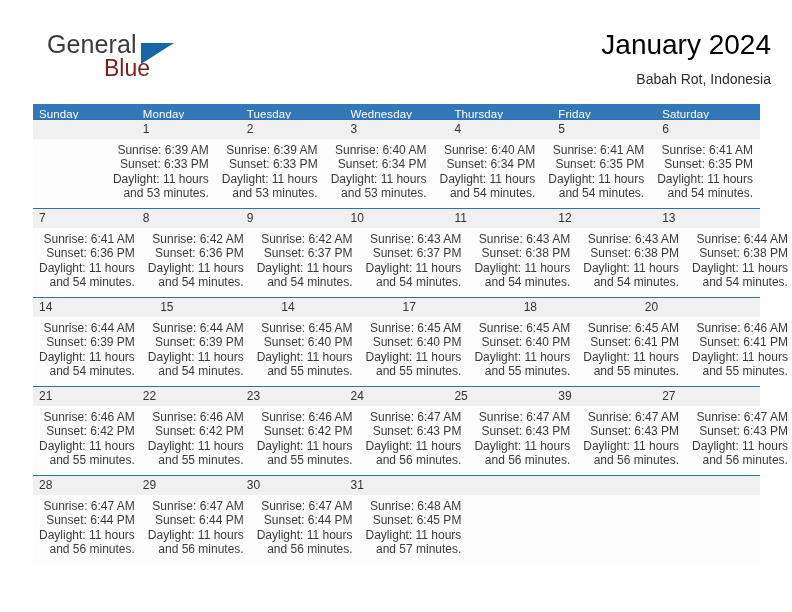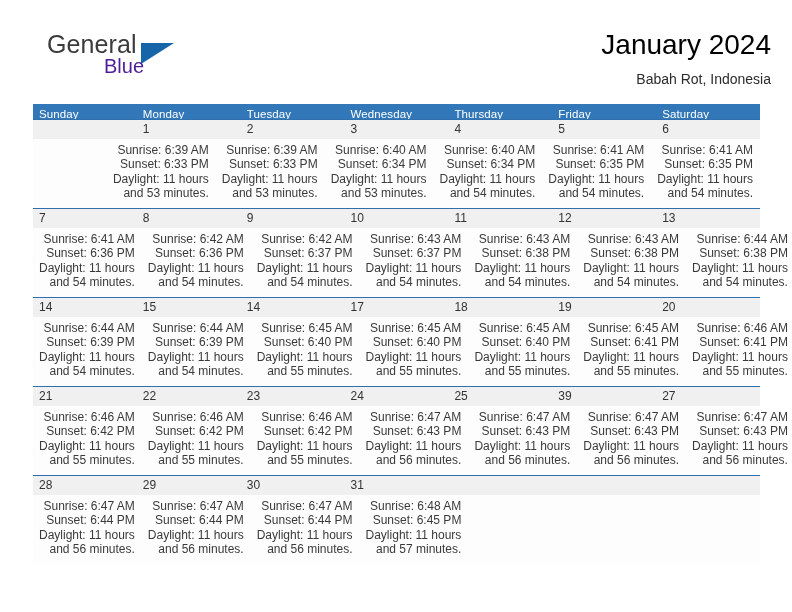--- a/index.html
+++ b/index.html
@@ -42,22 +42,22 @@
     top: 0;
     font-size: 25px;
     letter-spacing: 0.1px;
     color: #3b3b3b;
     font-family: "Liberation Sans", sans-serif;
   }
   .logo-blue {
     position: absolute;
     left: 57px;
     top: 25px;
-    font-size: 20px;
-    color: #4c1d95;
+    font-size: 23px;
+    color: #7f1d1d;
     font-family: "Liberation Sans", sans-serif;
   }
   .logo-triangle {
     position: absolute;
     left: 94px;
     top: 13px;
     width: 0;
     height: 0;
     border-left: 33px solid #1565a8;
     border-bottom: 21px solid transparent;
@@ -296,21 +296,20 @@
       </div>
     </div>
 
     <div class="week">
       <div class="week-daynums">
         <div class="daynum">14</div>
         <div class="daynum">15</div>
         <div class="daynum">14</div>
         <div class="daynum">17</div>
         <div class="daynum">18</div>
-        <div class="daynum">19</div>
         <div class="daynum">20</div>
       </div>
       <div class="week-body">
         <div class="daycell">
           <div class="line">Sunrise: 6:44 AM</div>
           <div class="line">Sunset: 6:39 PM</div>
           <div class="line">Daylight: 11 hours</div>
           <div class="line">and 54 minutes.</div>
         </div>
         <div class="daycell">

